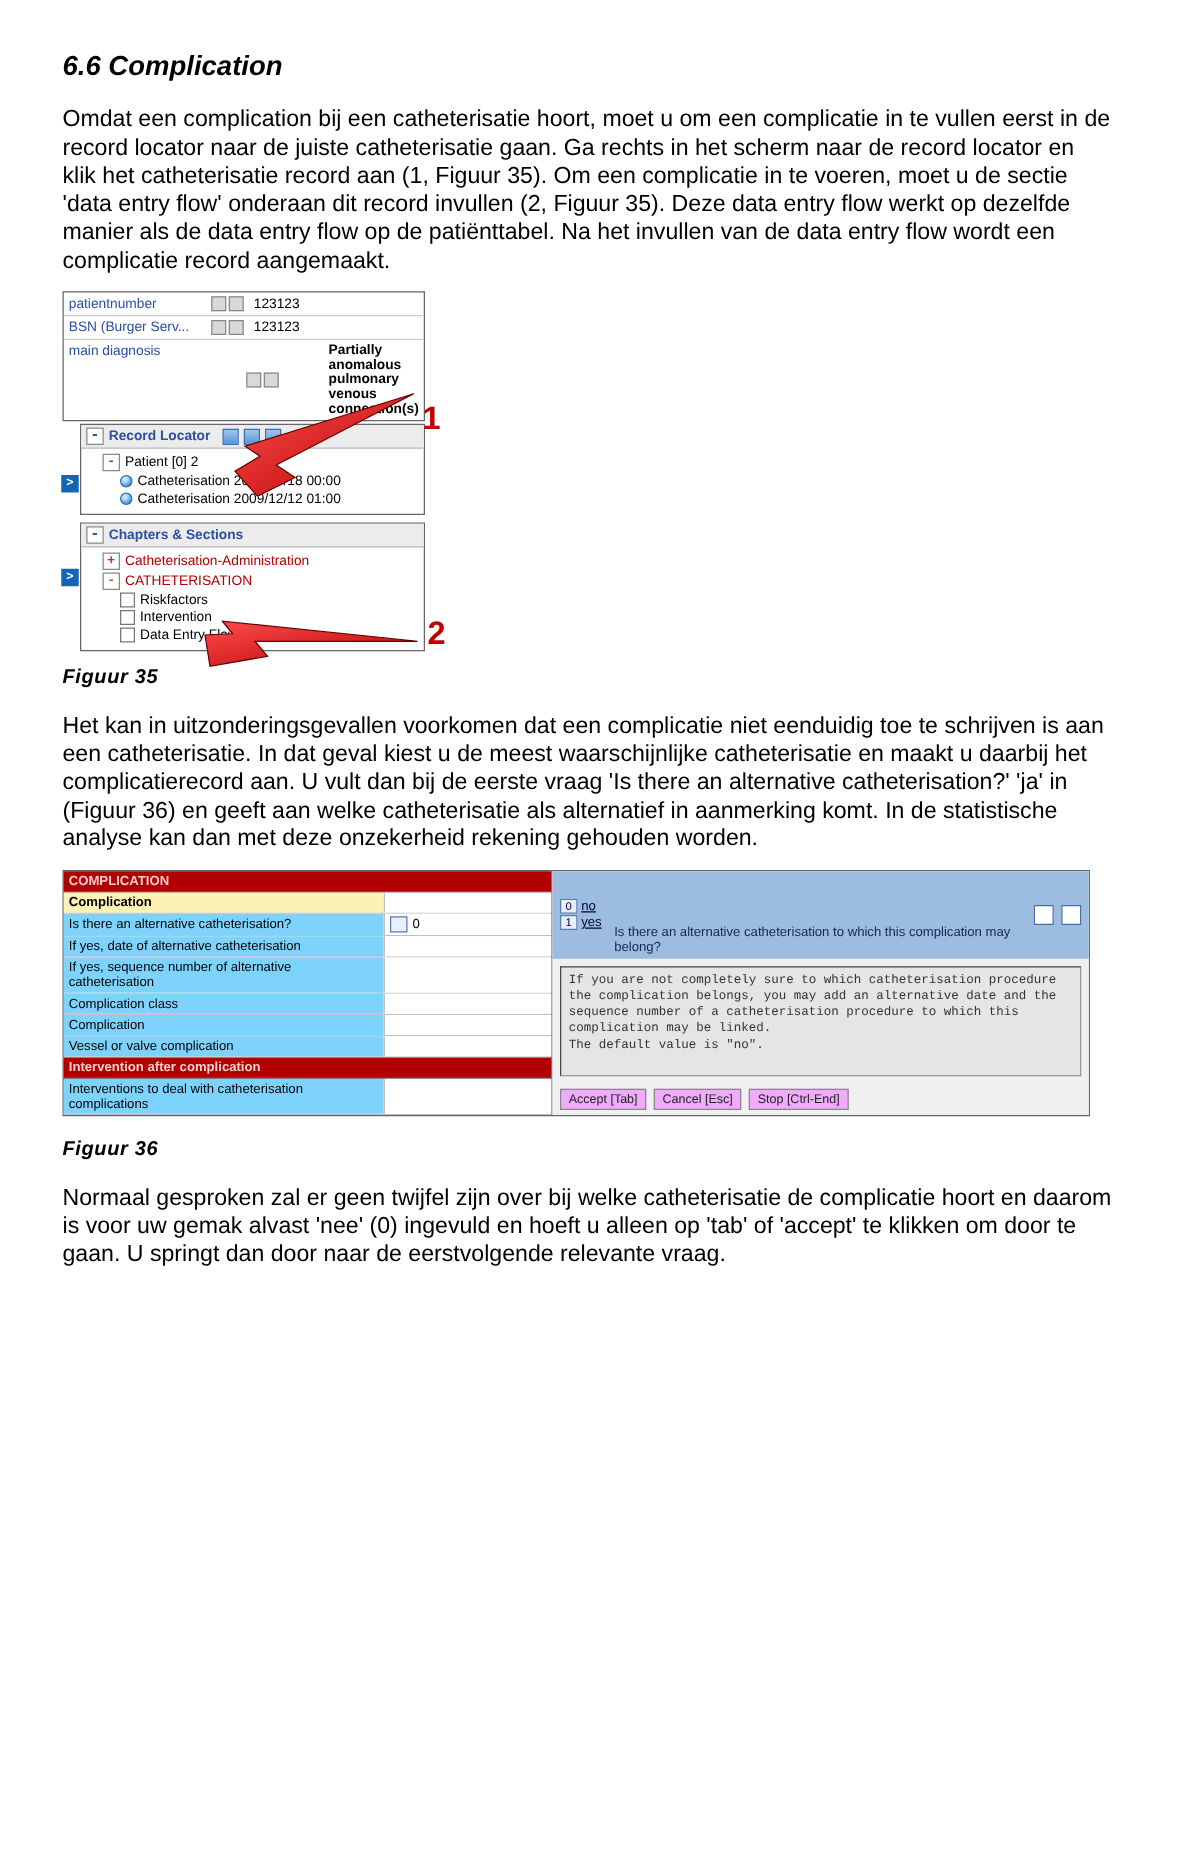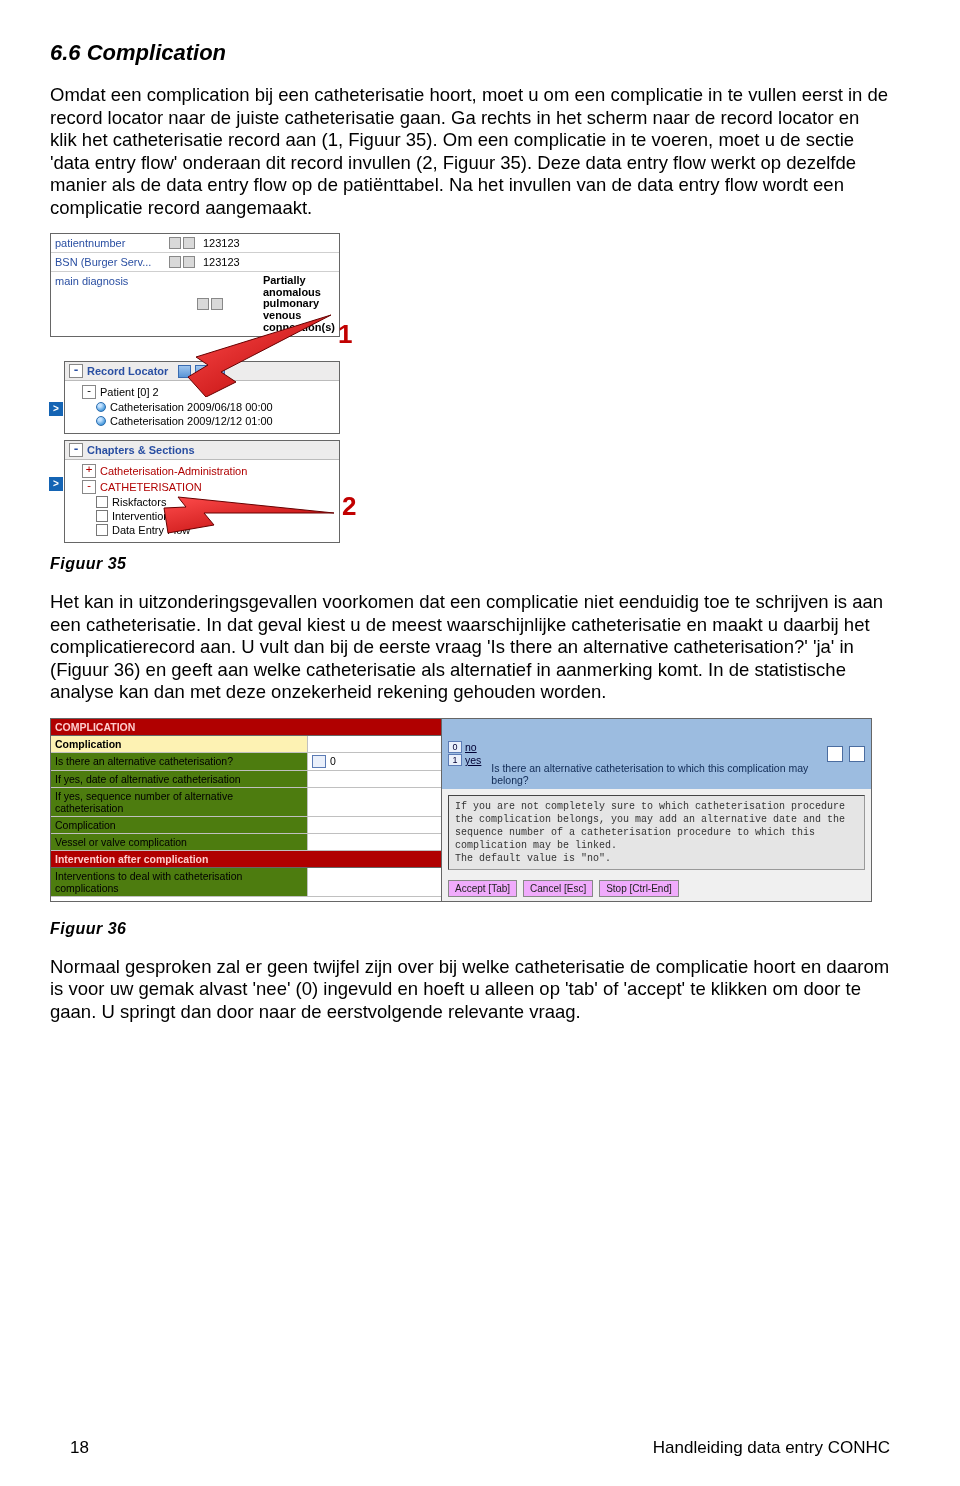--- a/index.html
+++ b/index.html
@@ -46,21 +46,21 @@
 
   
   .shot1 {
     width: 290px;
     font-family: Arial, sans-serif;
     font-size: 11px;
     color: #000;
   }
   .panel-top {
     border: 1px solid #666;
-    margin-bottom: 24px;
+    margin-bottom: 2px;
   }
   .kv {
     display: flex;
     border-bottom: 1px solid #cfcfcf;
   }
   .kv:last-child { border-bottom: none; gap: 33px; }
   .kv .k {
     width: 110px;
     padding: 3px 4px;
     color: #2a4fa2;
@@ -193,21 +193,21 @@
     padding: 2px 4px;
     border-bottom: 1px solid #666;
   }
   .cell-row {
     display: flex;
     border-bottom: 1px solid #c0c0c0;
   }
   .cell-label {
     width: 248px;
     padding: 2px 4px;
-    background: #4d7c0f;
+    background: #7dd3fc;
   }
   .cell-val {
     flex: 1;
     padding: 2px 4px;
     border-left: 1px solid #c0c0c0;
     background: #fff;
     display:flex;
     align-items:center;
     gap:4px;
   }
@@ -404,20 +404,24 @@
             <span class="hl-input"></span>
             <span>0</span>
           </div>
         </div>
       <div class="cell-row">
           <div class="cell-label">If yes, date of alternative catheterisation</div>
           <div class="cell-val"></div>
         </div>
       <div class="cell-row">
           <div class="cell-label">If yes, sequence number of alternative catheterisation</div>
+          <div class="cell-val"></div>
+        </div>
+      <div class="cell-row">
+          <div class="cell-label">Complication class</div>
           <div class="cell-val"></div>
         </div>
       <div class="cell-row">
           <div class="cell-label">Complication</div>
           <div class="cell-val"></div>
         </div>
       <div class="cell-row">
           <div class="cell-label">Vessel or valve complication</div>
           <div class="cell-val"></div>
         </div>
@@ -450,17 +454,13 @@
         <button class="winbtn">Cancel [Esc]</button>
         <button class="winbtn">Stop [Ctrl-End]</button>
       </div>
     </div>
   </div>
 
   <p class="figcap" style="margin-top:18px;">Figuur 36</p>
 
   <p class="body">Normaal gesproken zal er geen twijfel zijn over bij welke catheterisatie de complicatie hoort en daarom is voor uw gemak alvast 'nee' (0) ingevuld en hoeft u alleen op 'tab' of 'accept' te klikken om door te gaan. U springt dan door naar de eerstvolgende relevante vraag.</p>
 
-  <div class="footer">
-    <span>18</span>
-    <span>Handleiding data entry CONHC</span>
-  </div>
 </div>
 
 </body></html>

